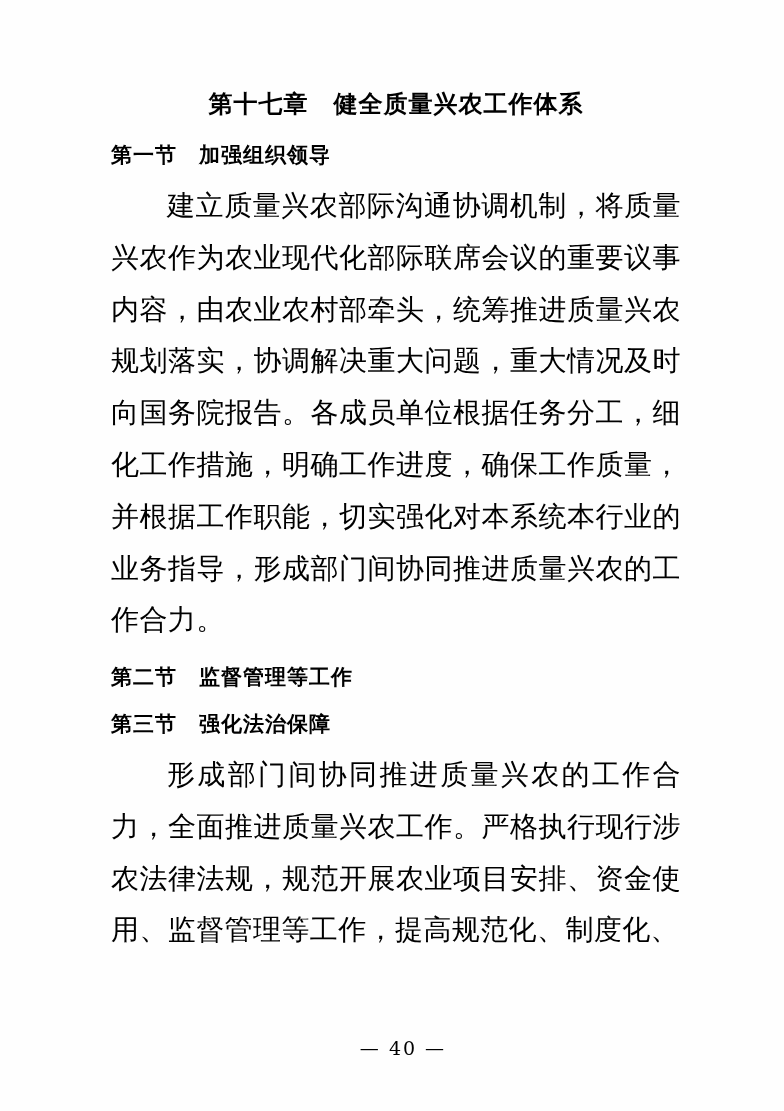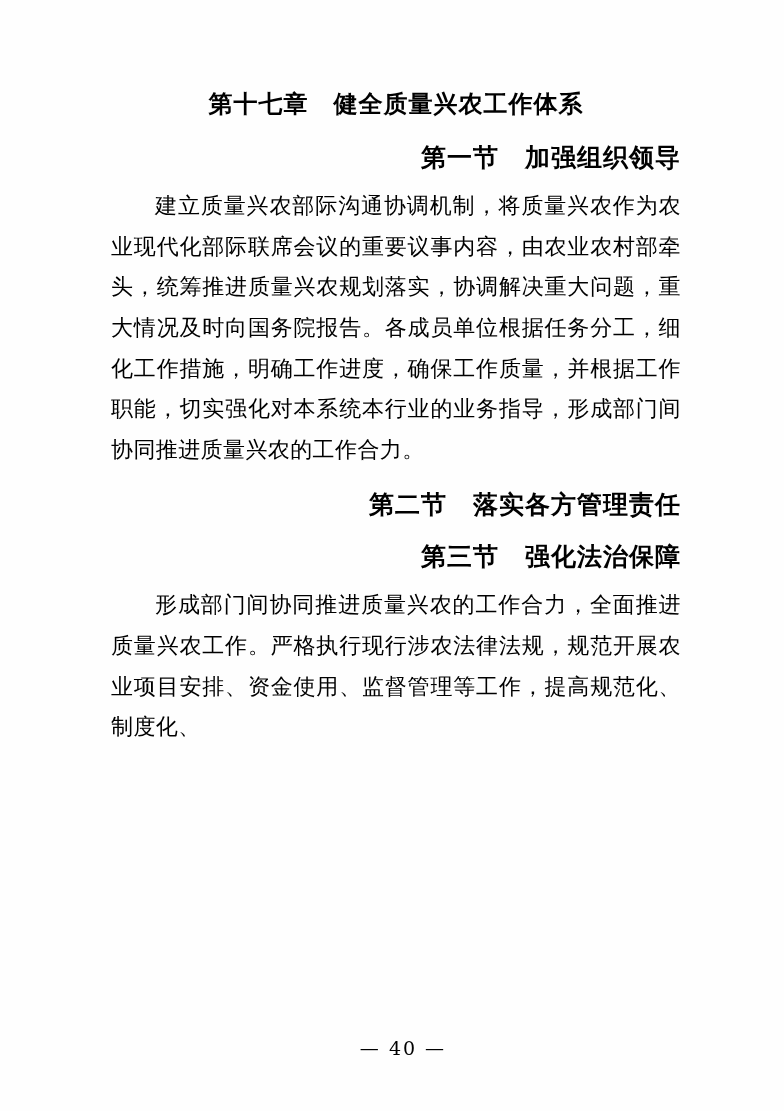--- a/index.html
+++ b/index.html
@@ -28,30 +28,30 @@
   .chapter-title {
     text-align: center;
     font-size: 24px;
     font-weight: bold;
     letter-spacing: 1px;
     margin: 0 0 18px 0;
     line-height: 1.4;
     font-family: "DejaVu Sans", "Liberation Sans", sans-serif;
   }
   .section-title {
-    text-align: right;
-    font-size: 25px;
+    text-align: left;
+    font-size: 21px;
     font-weight: bold;
     letter-spacing: 1px;
     margin: 16px 0 10px 0;
     line-height: 1.45;
-    font-family: Liberation Serif, serif;
+    font-family: Liberation Sans, sans-serif;
   }
   .para {
-    font-size: 22px;
+    font-size: 28px;
     line-height: 1.85;
     text-align: justify;
     text-justify: inter-ideograph;
     text-indent: 2em;
     margin: 0 0 2px 0;
     letter-spacing: 0.4px;
     font-family: "DejaVu Serif", "Liberation Serif", serif;
   }
   .page-number {
     position: absolute;
@@ -68,21 +68,21 @@
 <body>
 
 <div class="page">
   <div class="content">
 
     <h1 class="chapter-title">第十七章　健全质量兴农工作体系</h1>
 
     <h2 class="section-title">第一节　加强组织领导</h2>
     <p class="para">建立质量兴农部际沟通协调机制，将质量兴农作为农业现代化部际联席会议的重要议事内容，由农业农村部牵头，统筹推进质量兴农规划落实，协调解决重大问题，重大情况及时向国务院报告。各成员单位根据任务分工，细化工作措施，明确工作进度，确保工作质量，并根据工作职能，切实强化对本系统本行业的业务指导，形成部门间协同推进质量兴农的工作合力。</p>
 
-    <h2 class="section-title">第二节　落实各方管理责任</h2>
+    <h2 class="section-title">第二节　监督管理等工作</h2>
 
     <h2 class="section-title">第三节　强化法治保障</h2>
     <p class="para">形成部门间协同推进质量兴农的工作合力，全面推进质量兴农工作。严格执行现行涉农法律法规，规范开展农业项目安排、资金使用、监督管理等工作，提高规范化、制度化、</p>
 
   </div>
 
   <div class="page-number">— 40 —</div>
 </div>
 
 </body></html>

